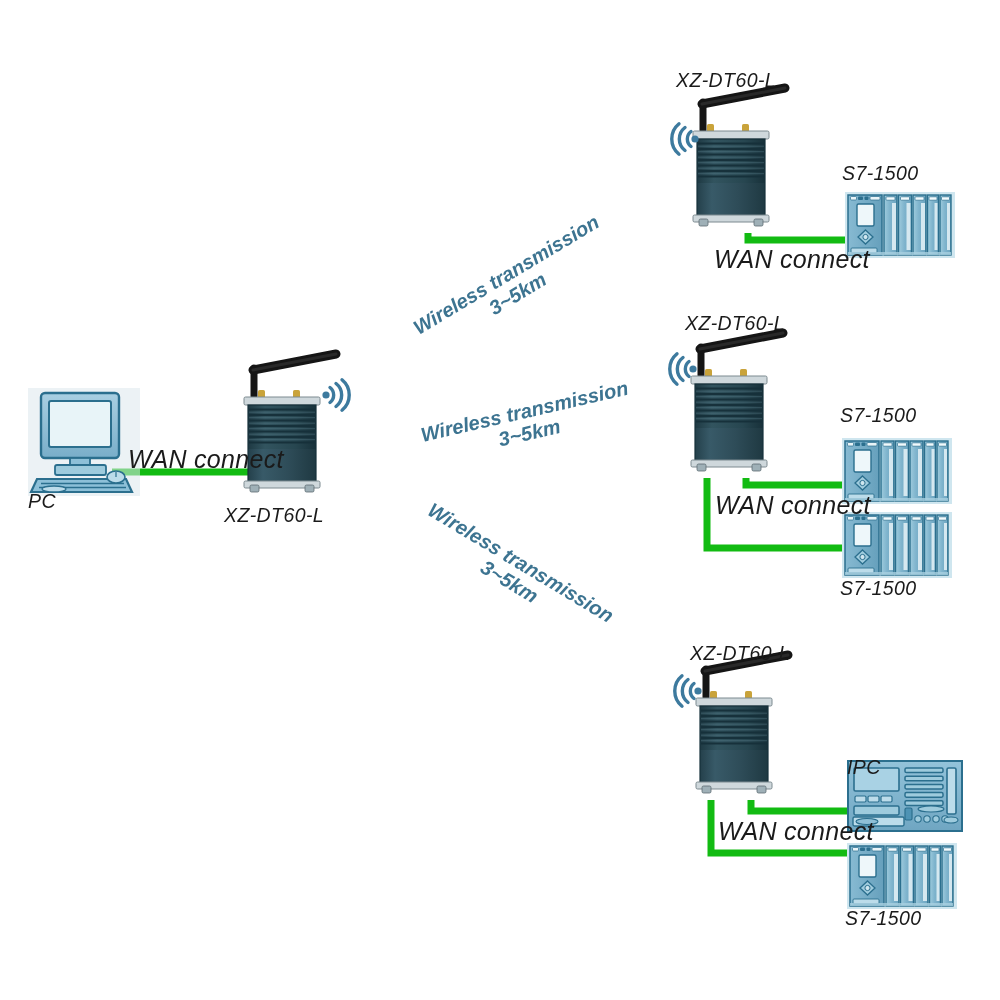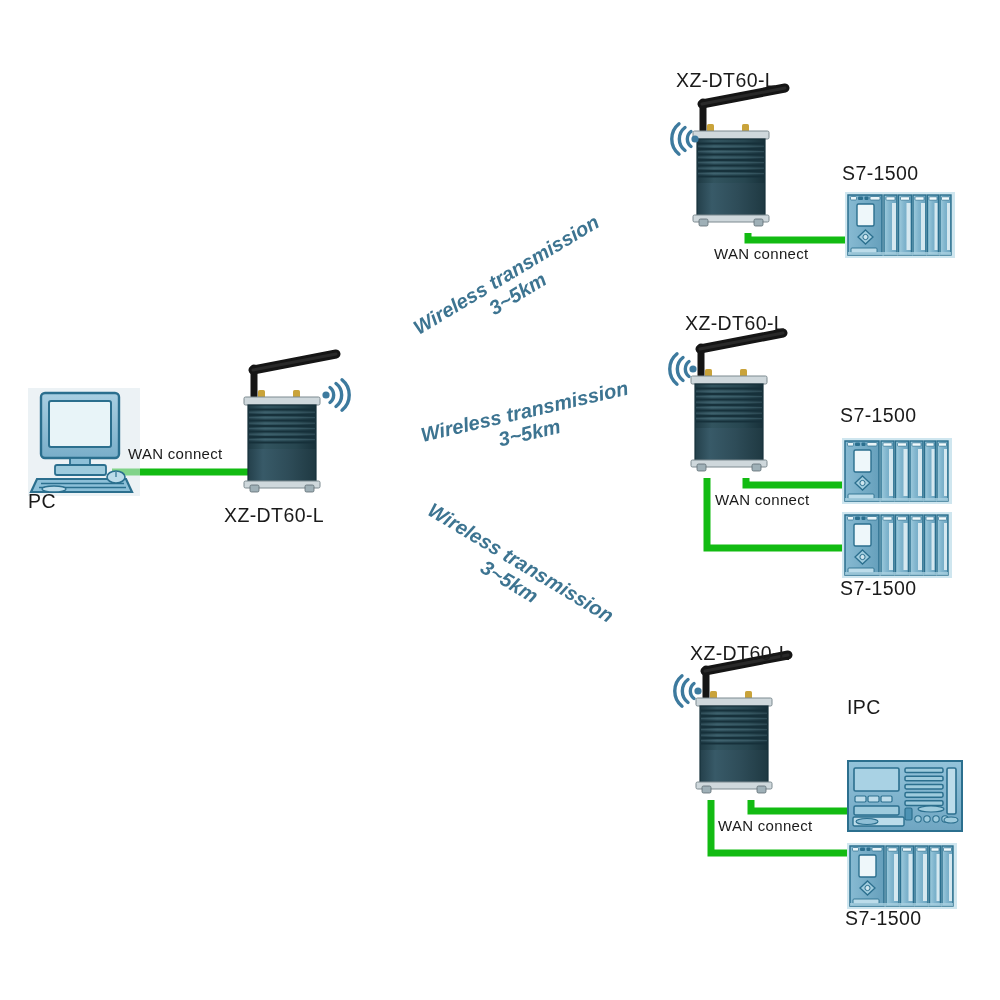--- a/index.html
+++ b/index.html
@@ -26,27 +26,28 @@
     top: 0;
     width: 1000px;
     height: 1000px;
   }
   .lbl {
     position: absolute;
     font-family: "Liberation Sans", sans-serif;
     color: #1a1a1a;
     white-space: nowrap;
     line-height: 1.05;
+    font-style: italic;
   }
   .lbl-dev {
     font-size: 19.5px;
     letter-spacing: 0.4px;
   }
   .lbl-wan {
-    font-size: 15px;
+    font-size: 25px;
     letter-spacing: 0.3px;
   }
   .wlabel {
     position: absolute;
     color: #3d7491;
     font-family: "Liberation Sans", sans-serif;
     font-size: 20px;
     font-style: italic;
     font-weight: 600;
     text-align: center;
@@ -315,21 +316,21 @@
   <div class="lbl lbl-dev" style="left:685px; top:313px;">XZ-DT60-L</div>
 
   <div class="lbl lbl-dev" style="left:690px; top:643px;">XZ-DT60-L</div>
 
   <div class="lbl lbl-dev" style="left:842px; top:163px;">S7-1500</div>
 
   <div class="lbl lbl-dev" style="left:840px; top:405px;">S7-1500</div>
 
   <div class="lbl lbl-dev" style="left:840px; top:578px;">S7-1500</div>
 
-  <div class="lbl lbl-dev" style="left:847px; top:697px;">IPC</div>
+  <div class="lbl lbl-dev" style="left:847px; top:757px;">IPC</div>
 
   <div class="lbl lbl-dev" style="left:845px; top:908px;">S7-1500</div>
 
   <div class="lbl lbl-wan" style="left:128px; top:446px;">WAN connect</div>
 
   <div class="lbl lbl-wan" style="left:714px; top:246px;">WAN connect</div>
 
   <div class="lbl lbl-wan" style="left:715px; top:492px;">WAN connect</div>
 
   <div class="lbl lbl-wan" style="left:718px; top:818px;">WAN connect</div>

